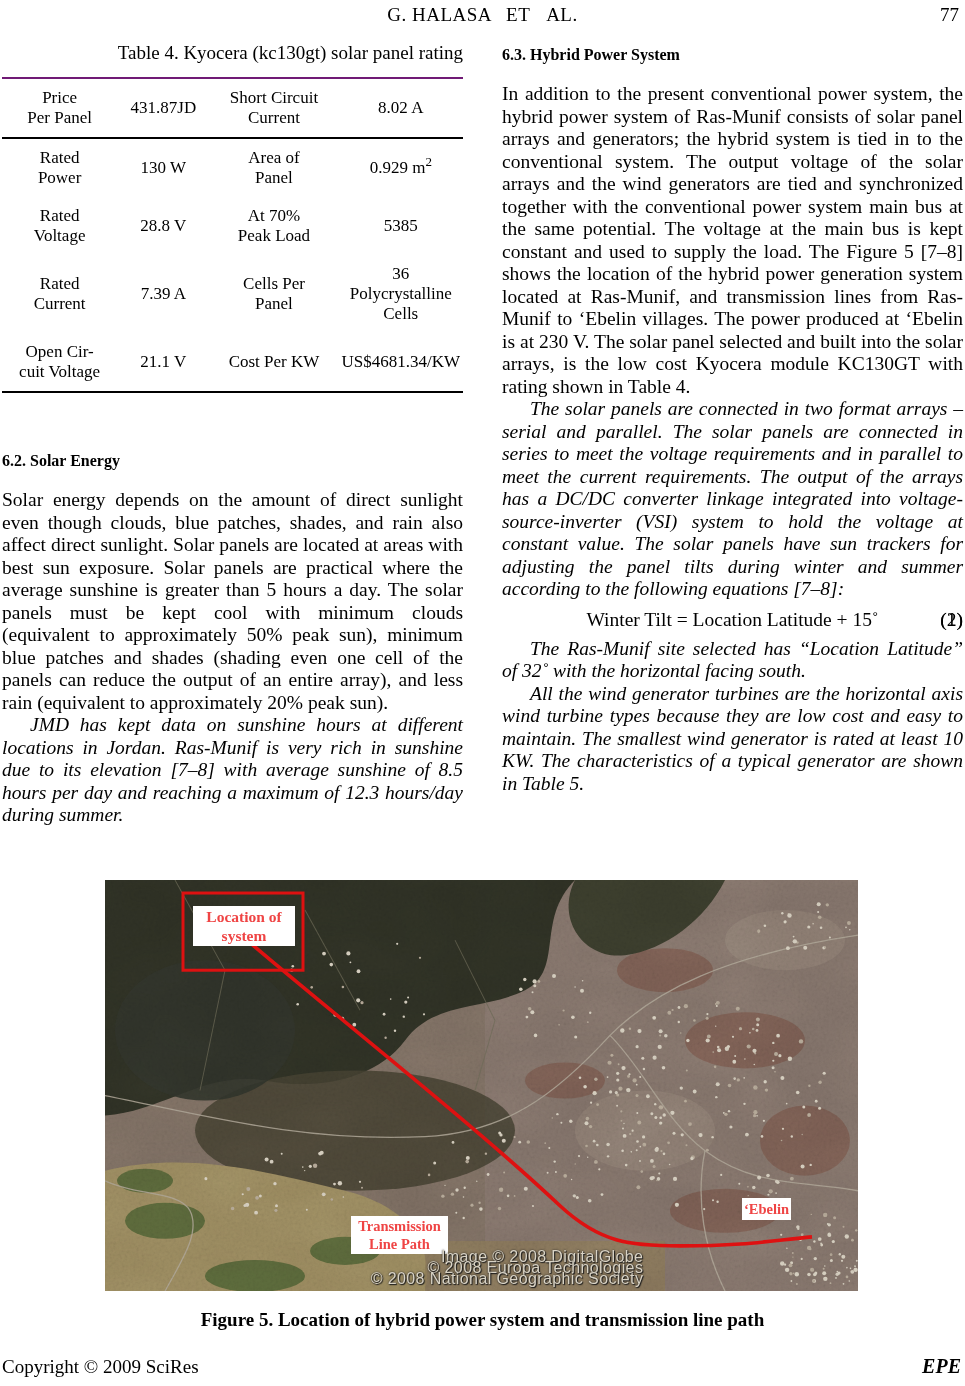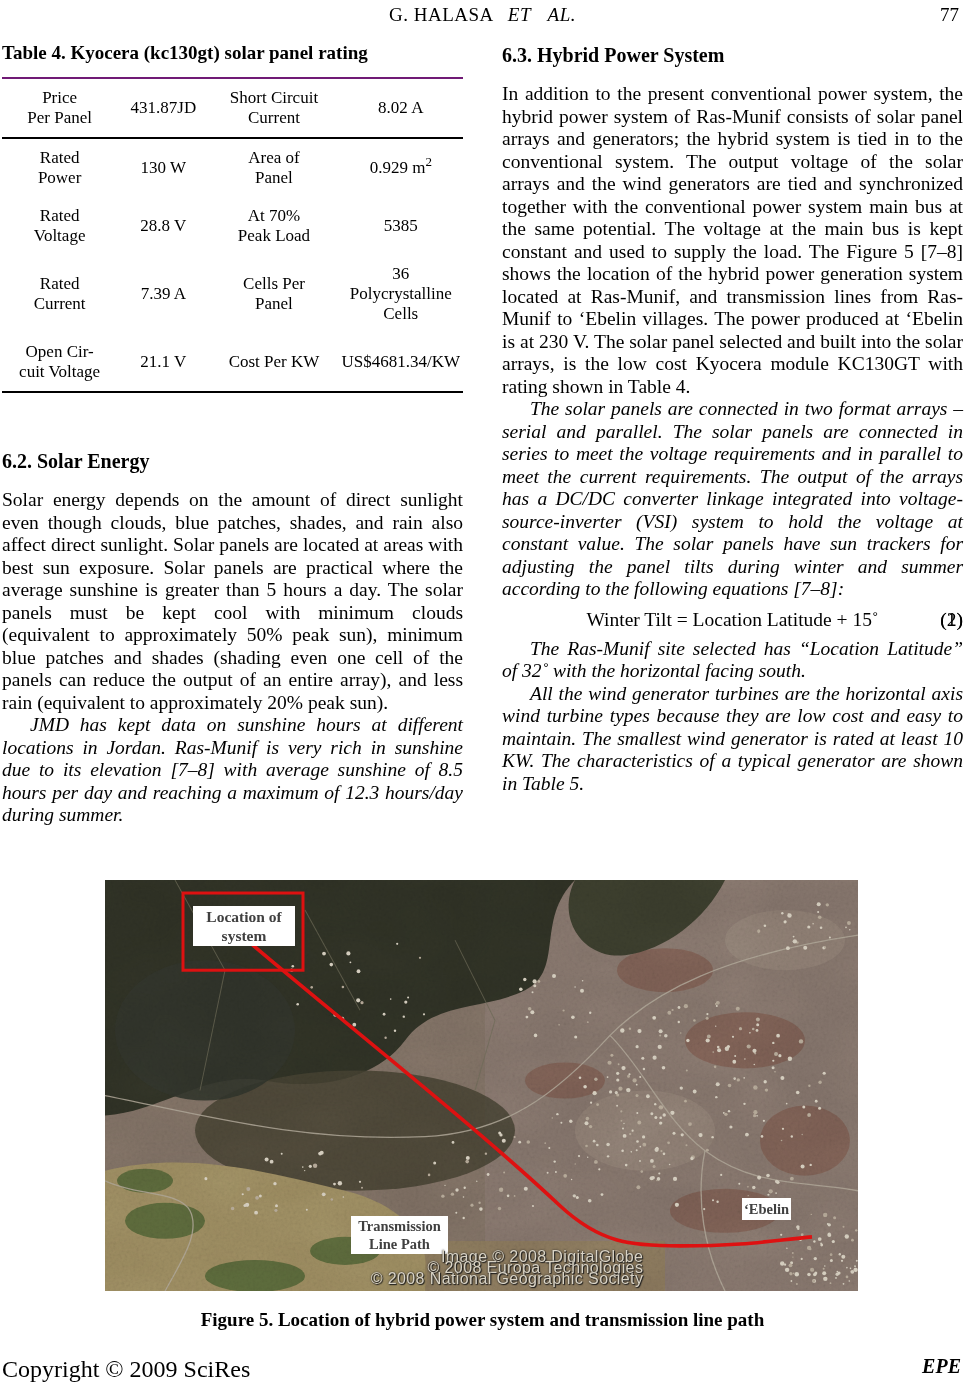--- a/index.html
+++ b/index.html
@@ -7,67 +7,67 @@
     position:relative;width:965px;height:1386px;margin:0 auto;
     background:#ffffff;color:#000;
     font-family:"Liberation Serif","DejaVu Serif",serif;
     overflow:hidden;
   }
   
   .running-head{
     position:absolute;top:4px;left:0;width:100%;
     text-align:center;font-size:19px;letter-spacing:.5px;
   }
-  .running-head .etal{font-style:italic;margin-left:14px;word-spacing:12px;}
+  .running-head .etal{margin-left:14px;word-spacing:12px;}
   .pageno{position:absolute;top:4px;right:6px;font-size:19px;}
   
   .col{position:absolute;top:42px;width:461px;font-size:19.5px;line-height:22.5px;text-align:justify;}
   .col-left{left:2px;}
   .col-right{left:502px;}
-  .sec-heading{font-size:20px;font-weight:bold;line-height:26px;margin:0 0 15px 0;text-align:left;}
+  .sec-heading{font-size:16px;font-weight:bold;line-height:26px;margin:0 0 15px 0;text-align:left;}
   .col-left .sec-heading{margin-top:55px;}
   p.body-par{margin:0;}
   p.indent{text-indent:28px;font-style:italic;}
   
-  .tbl-title{font-size:19px;font-weight:bold;text-align:left;margin:0 0 13px 0;line-height:22px;}
+  .tbl-title{font-size:19px;font-weight:normal;text-align:right;margin:0 0 13px 0;line-height:22px;}
   table.rating{width:100%;border-collapse:collapse;border-top:2px solid #701a75;border-bottom:2px solid #000;}
   table.rating td{
     font-size:17px;line-height:20px;text-align:center;vertical-align:middle;
     padding:9px 2px;white-space:pre-line;
   }
   table.rating tr:first-child td{border-bottom:2px solid #000;}
   table.rating td sup{font-size:13px;line-height:0;}
   table.rating col.c1{width:25%;} table.rating col.c2{width:20%;}
   table.rating col.c3{width:28%;} table.rating col.c4{width:27%;}
   
   .equation{position:relative;text-align:center;margin:7px 0;line-height:23px;text-indent:0;}
   .equation .eqno{position:absolute;right:0;top:0;}
   
   .figure{position:absolute;left:105px;top:880px;width:753px;height:411px;}
   .figure svg{position:absolute;left:0;top:0;width:100%;height:100%;display:block;}
   .map-label{
-    position:absolute;background:#ffffff;color:#404040;font-weight:bold;
+    position:absolute;background:#ffffff;color:#ef4444;font-weight:bold;
     text-align:center;white-space:pre-line;
     font-family:"Liberation Serif","DejaVu Serif",serif;
   }
   .lbl-location{left:88px;top:26px;width:102px;font-size:15.5px;line-height:19px;padding:1px 0;}
   .lbl-transmission{left:246px;top:336px;width:97px;font-size:14.5px;line-height:18px;padding:1px 0;}
   .lbl-ebelin{left:637px;top:318px;font-size:14.5px;line-height:18px;padding:2px 2px;}
   .map-watermark{
     position:absolute;left:402px;top:371px;transform:translateX(-50%);
     font-family:"Liberation Sans","DejaVu Sans",sans-serif;
     font-size:16px;line-height:11px;text-align:right;white-space:pre-line;
     color:#d9d3c5;text-shadow:0 0 2px #1e1e1e,1px 1px 1px #1e1e1e;letter-spacing:.4px;
   }
   .fig-caption{
     position:absolute;top:1309px;left:0;width:100%;
     text-align:center;font-size:19px;font-weight:bold;
   }
   
-  .footer-copy{position:absolute;top:1356px;left:2px;font-size:24px;}
+  .footer-copy{position:absolute;top:1356px;left:2px;font-size:19px;}
   .footer-journal{position:absolute;top:1355px;right:4px;font-size:20px;font-weight:bold;font-style:italic;}
 </style>
 </head>
 <body>
 
 <div class="page">
 
   <div class="running-head">
     <span>G. HALASA</span><span class="etal">ET AL.</span>
   </div>

